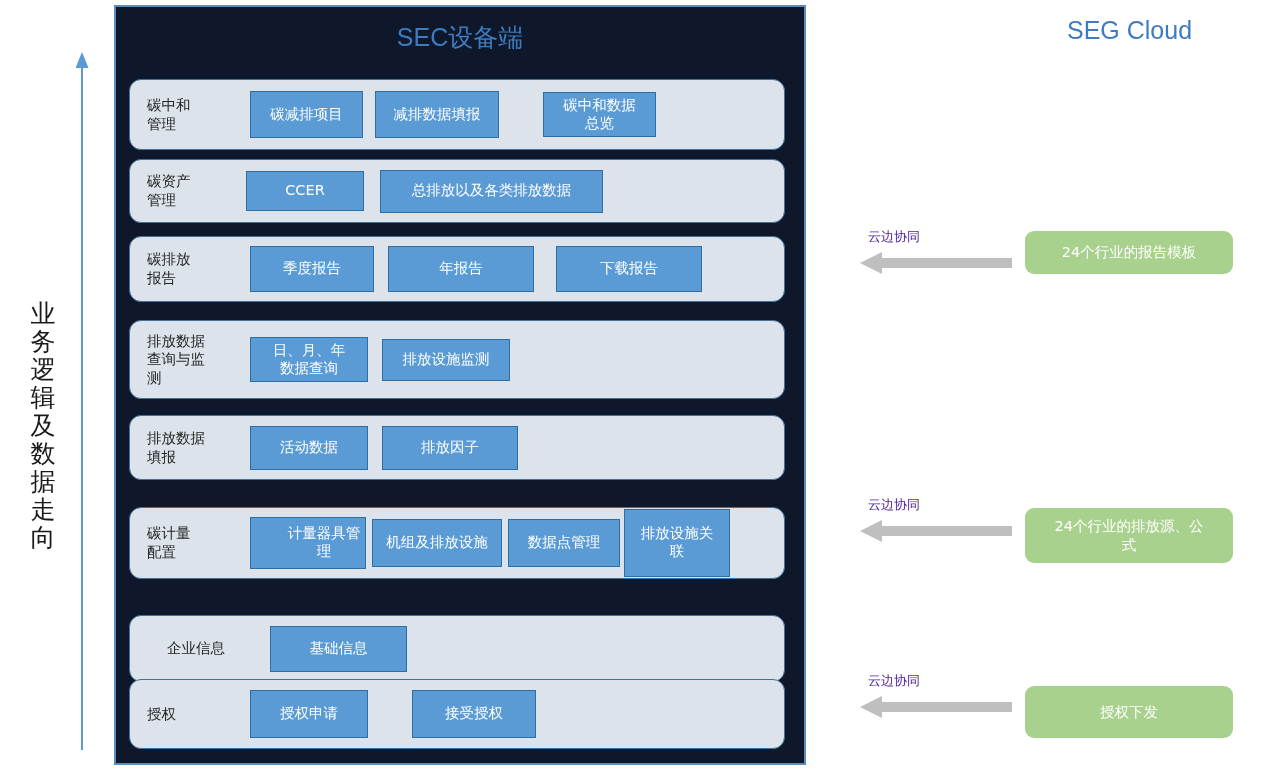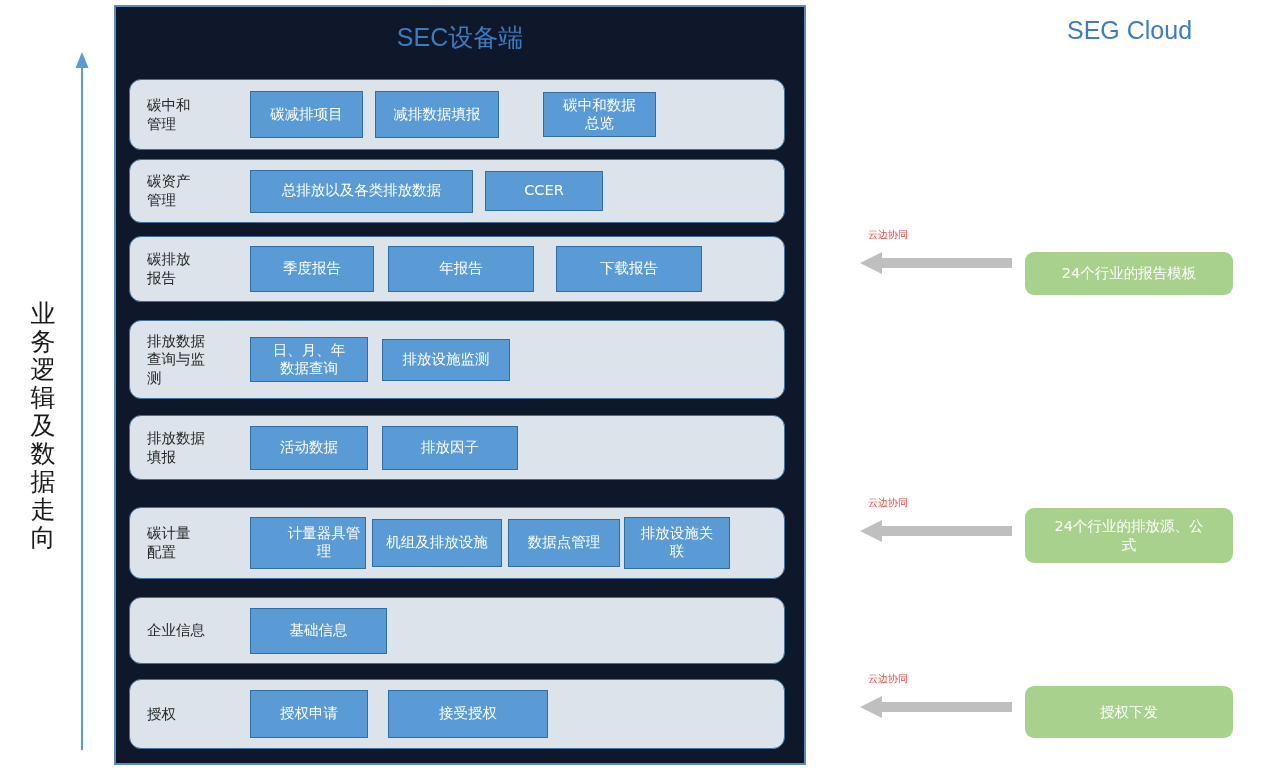--- a/index.html
+++ b/index.html
@@ -130,22 +130,22 @@
     text-align: center;
     box-sizing: border-box;
     padding: 4px 10px;
     font-family: "DejaVu Sans", "Liberation Sans", sans-serif;
   }
   .sync-group { position: absolute; }
   .sync-label {
     position: absolute;
     left: 0;
     top: 0;
-    font-size: 10px;
-    color: #ef4444;
+    font-size: 13px;
+    color: #4c1d95;
     white-space: nowrap;
     font-family: Liberation Mono, monospace;
   }
   .sync-arrow {
     position: absolute;
     left: -8px;
     top: 24px;
   }
 </style>
 </head>
@@ -179,22 +179,22 @@
           <div class="chip" style="width: 113px; height: 47px; margin-left: 16px; white-space: pre-line;">碳减排项目</div>
           <div class="chip" style="width: 124px; height: 47px; margin-left: 12px; white-space: pre-line;">减排数据填报</div>
           <div class="chip" style="width: 113px; height: 45px; margin-left: 44px; white-space: pre-line;">碳中和数据
 总览</div>
         </div>
       </div>
       <div class="module-row" style="top: 152px; height: 64px;">
         <div class="row-label">碳资产
 管理</div>
         <div class="row-items">
+          <div class="chip" style="width: 118px; height: 40px; margin-left: 12px; white-space: pre-line;">CCER</div>
           <div class="chip" style="width: 223px; height: 43px; margin-left: 16px; white-space: pre-line;">总排放以及各类排放数据</div>
-          <div class="chip" style="width: 118px; height: 40px; margin-left: 12px; white-space: pre-line;">CCER</div>
         </div>
       </div>
       <div class="module-row" style="top: 229px; height: 66px;">
         <div class="row-label">碳排放
 报告</div>
         <div class="row-items">
           <div class="chip" style="width: 124px; height: 46px; margin-left: 16px; white-space: pre-line;">季度报告</div>
           <div class="chip" style="width: 146px; height: 46px; margin-left: 14px; white-space: pre-line;">年报告</div>
           <div class="chip" style="width: 146px; height: 46px; margin-left: 22px; white-space: pre-line;">下载报告</div>
         </div>
@@ -218,43 +218,43 @@
         </div>
       </div>
       <div class="module-row" style="top: 500px; height: 72px;">
         <div class="row-label">碳计量
 配置</div>
         <div class="row-items">
           <div class="chip" style="width: 116px; height: 52px; margin-left: 16px; white-space: pre-line; padding-left: 36px;">计量器具管
 理</div>
           <div class="chip" style="width: 130px; height: 48px; margin-left: 6px; white-space: pre-line;">机组及排放设施</div>
           <div class="chip" style="width: 112px; height: 48px; margin-left: 6px; white-space: pre-line;">数据点管理</div>
-          <div class="chip" style="width: 106px; height: 52px; margin-left: 4px; white-space: pre-line;">排放设施关
+          <div class="chip" style="width: 106px; height: 68px; margin-left: 4px; white-space: pre-line;">排放设施关
 联</div>
         </div>
       </div>
-      <div class="module-row" style="top: 590px; height: 67px;">
+      <div class="module-row" style="top: 608px; height: 67px; padding-left: 20px;">
         <div class="row-label">企业信息</div>
         <div class="row-items">
           <div class="chip" style="width: 137px; height: 46px; margin-left: 16px; white-space: pre-line;">基础信息</div>
         </div>
       </div>
       <div class="module-row" style="top: 672px; height: 70px;">
         <div class="row-label">授权</div>
         <div class="row-items">
           <div class="chip" style="width: 118px; height: 48px; margin-left: 16px; white-space: pre-line;">授权申请</div>
-          <div class="chip" style="width: 160px; height: 48px; margin-left: 20px; white-space: pre-line;">接受授权</div>
+          <div class="chip" style="width: 124px; height: 48px; margin-left: 44px; white-space: pre-line;">接受授权</div>
         </div>
       </div>
     </div>
 </div>
 
 <div id="seg-title">SEG Cloud</div>
 <div id="cloud-host">
-    <div class="cloud-card" style="top: 252px; height: 43px; white-space: pre-line;">24个行业的报告模板</div>
+    <div class="cloud-card" style="top: 231px; height: 43px; white-space: pre-line;">24个行业的报告模板</div>
     <div class="sync-group" style="left: 868px; top: 228px; width: 150px; height: 44px;">
       <div class="sync-label">云边协同</div>
       <svg width="152" height="22" viewBox="0 0 152 22" class="sync-arrow">
         <path d="M0 11 L22 0 L22 6 L152 6 L152 16 L22 16 L22 22 Z" fill="#bfbfbf"></path>
       </svg>
     </div>
     <div class="cloud-card" style="top: 508px; height: 55px; white-space: pre-line;">24个行业的排放源、公
 式</div>
     <div class="sync-group" style="left: 868px; top: 496px; width: 150px; height: 44px;">
       <div class="sync-label">云边协同</div>

